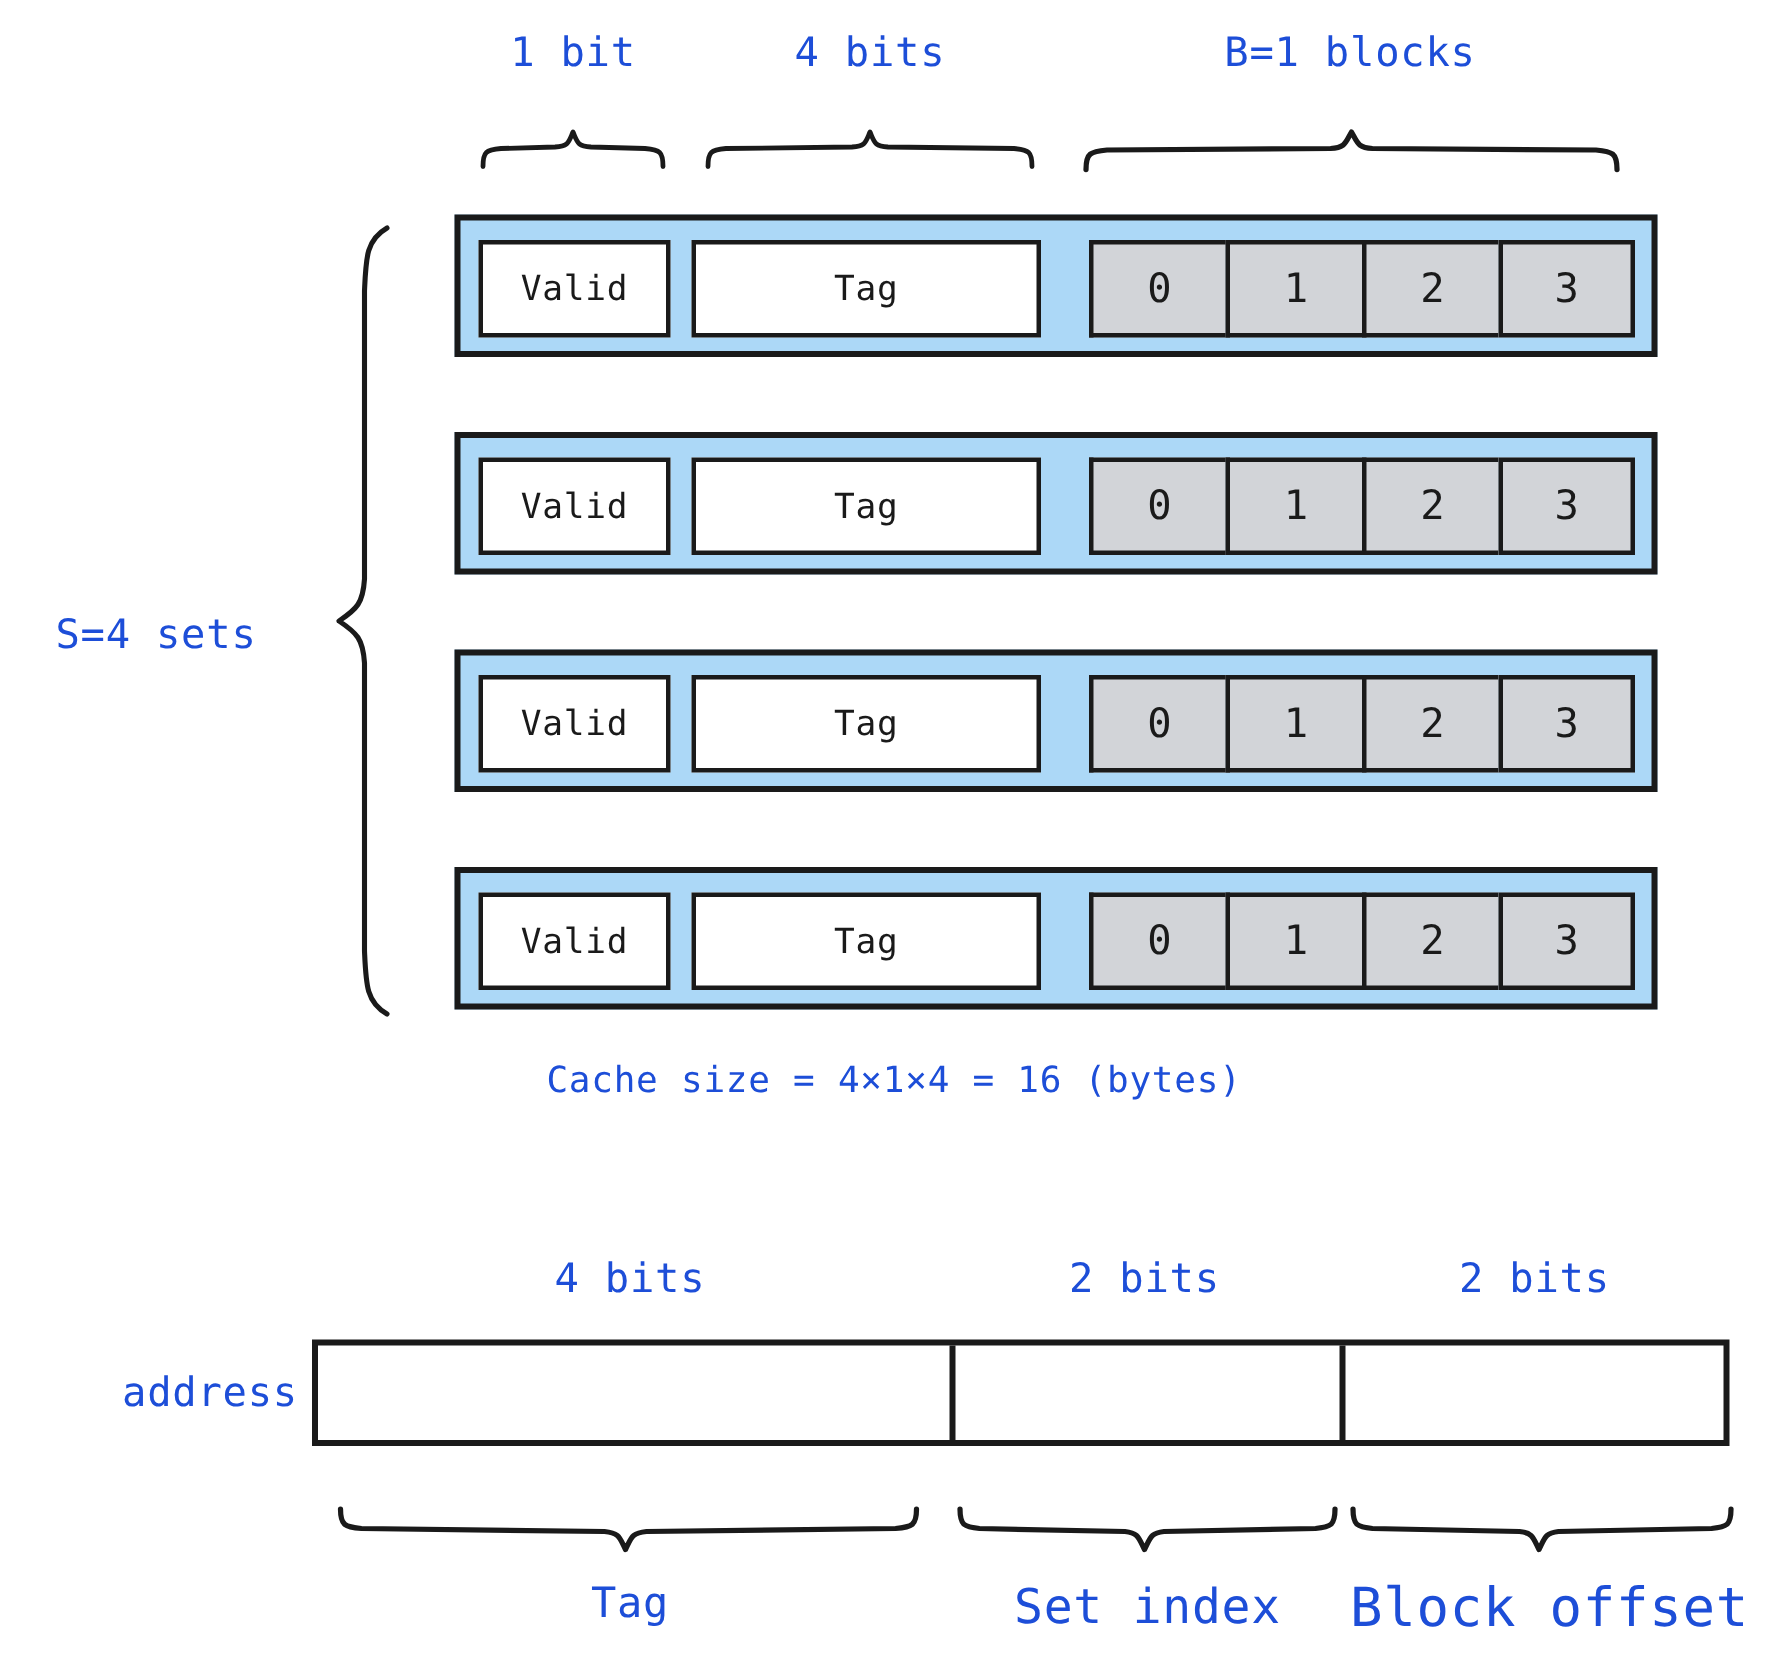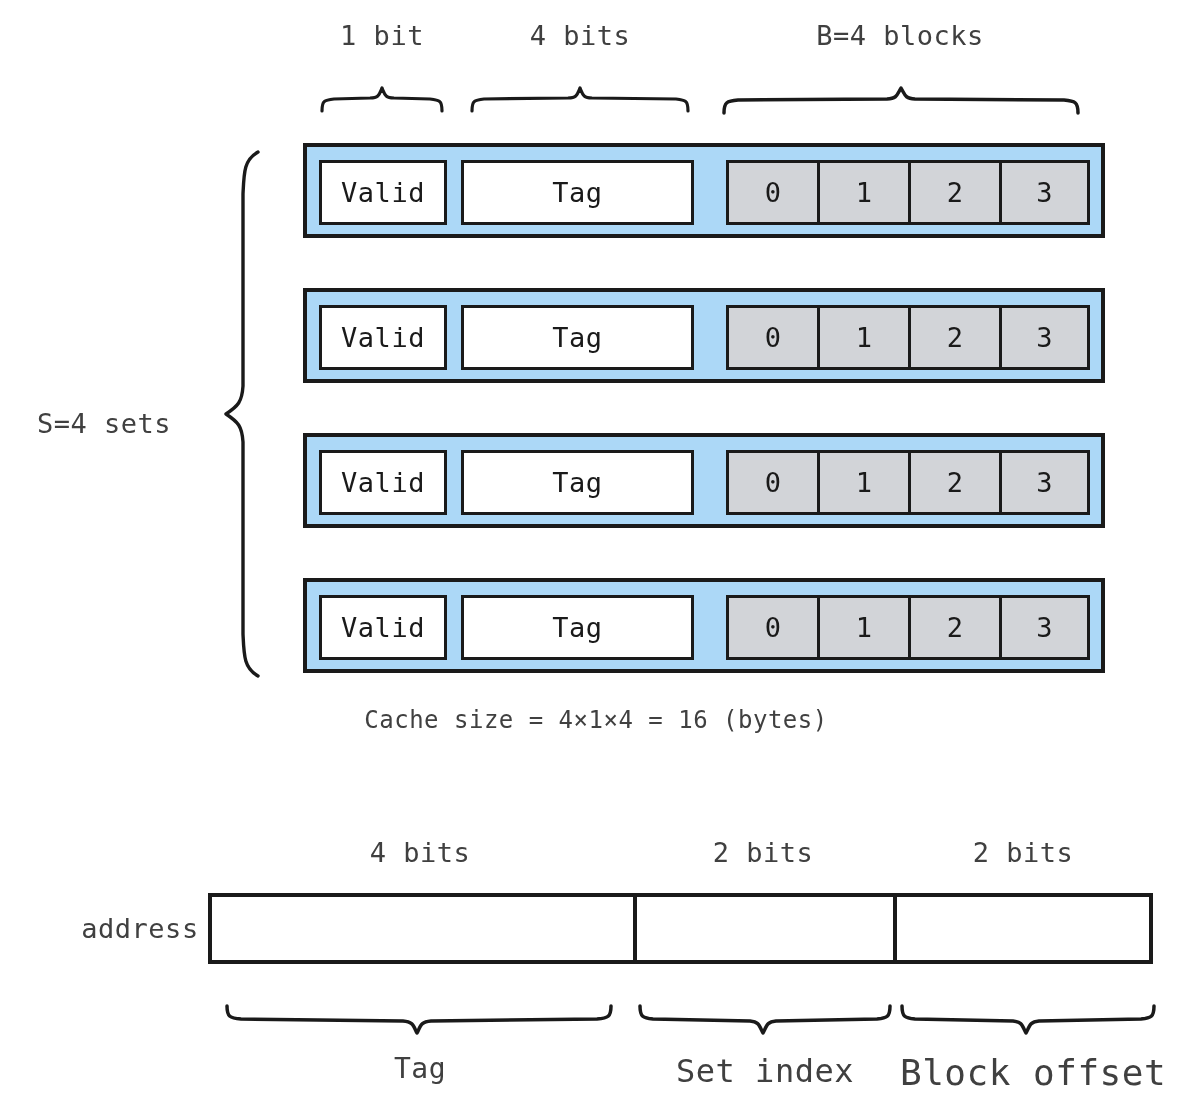--- a/index.html
+++ b/index.html
@@ -14,21 +14,21 @@
     font-family: "DejaVu Sans Mono", "Liberation Mono", monospace;
     color: #1a1a1a;
     overflow: hidden;
   }
 
   
   .lbl {
     position: absolute;
     font-size: 27px;
     letter-spacing: 0.5px;
-    color: #404040;
+    color: #1d4ed8;
     white-space: nowrap;
     text-align: center;
     line-height: 1;
   }
   .lbl-left { text-align: center; }
 
   
   .cache-row {
     position: absolute;
     left: 303px;
@@ -41,21 +41,21 @@
   .valid-box, .tag-box {
     position: absolute;
     top: 13px;
     height: 65px;
     background: #ffffff;
     border: 3px solid #1a1a1a;
     box-sizing: border-box;
     display: flex;
     align-items: center;
     justify-content: center;
-    font-size: 27px;
+    font-size: 23px;
     letter-spacing: 0.5px;
   }
   .valid-box { left: 12px;  width: 128px; }
   .tag-box   { left: 154px; width: 233px; }
 
   .blocks {
     position: absolute;
     top: 13px;
     left: 419px;
     height: 65px;
@@ -95,21 +95,21 @@
   }
 
   svg.brace { position: absolute; overflow: visible; }
   svg.brace path { fill: none; stroke: #1a1a1a; stroke-linecap: round; stroke-linejoin: round; }
 </style>
 </head>
 <body>
 
 <div class="lbl" style="left:322px; top:22px; width:120px;">1 bit</div>
 <div class="lbl" style="left:471px; top:22px; width:218px;">4 bits</div>
-<div class="lbl" style="left:722px; top:22px; width:356px;">B=4 blocks</div>
+<div class="lbl" style="left:722px; top:22px; width:356px;">B=1 blocks</div>
 
 <svg class="brace" style="left:320px; top:85px;" width="124" height="28" viewBox="0 0 124 28">
   <path d="M2 26 C2 16 4 15 14 14 L50 13 C59 12.5 59 10 62 3 C65 10 65 12.5 74 13 L110 14 C120 15 122 16 122 26" stroke-width="3.2"></path>
 </svg>
 <svg class="brace" style="left:470px; top:85px;" width="220" height="28" viewBox="0 0 220 28">
   <path d="M2 26 C2 16 4 15 14 14 L98 13 C107 12.5 107 10 110 3 C113 10 113 12.5 122 13 L206 14 C216 15 218 16 218 26" stroke-width="3.2"></path>
 </svg>
 <svg class="brace" style="left:722px; top:85px;" width="358" height="30" viewBox="0 0 358 30">
   <path d="M2 28 C2 17 5 16 16 15 L165 14 C175 13.5 175 10 179 3 C183 10 183 13.5 193 14 L342 15 C353 16 356 17 356 28" stroke-width="3.5"></path>
 </svg>

